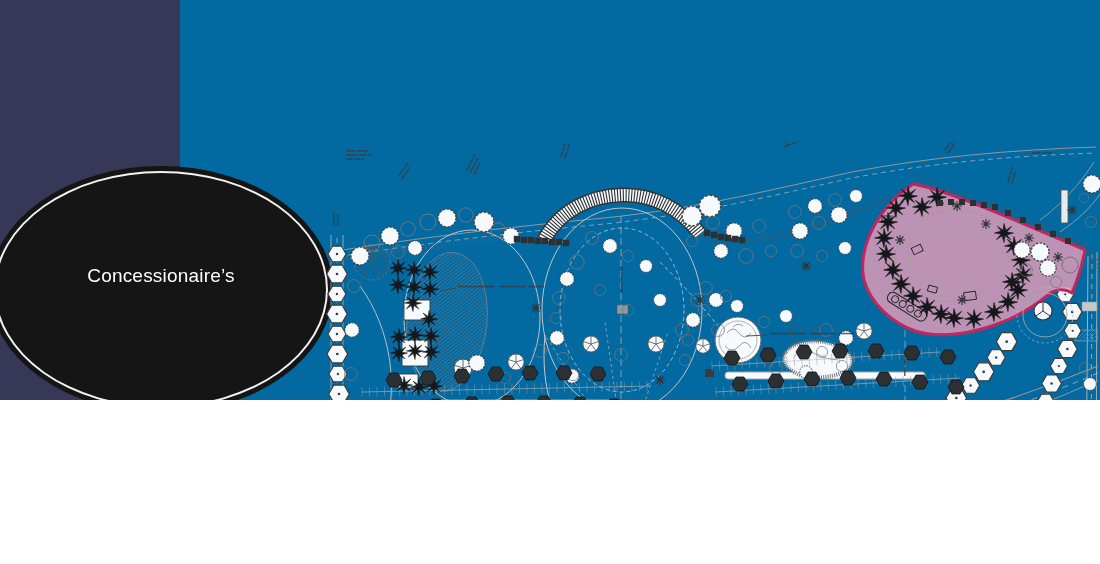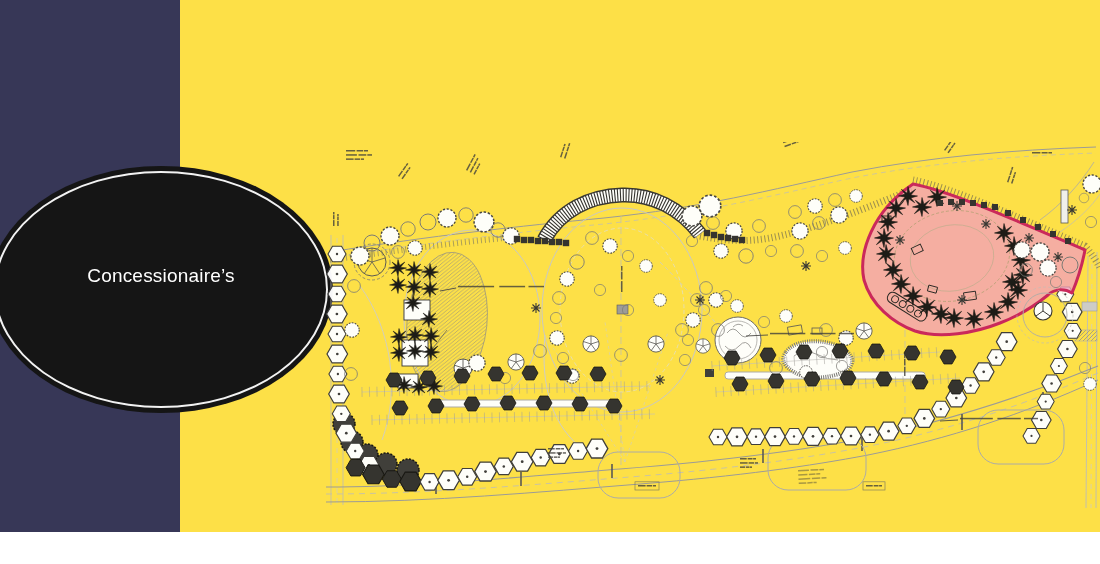--- a/index.html
+++ b/index.html
@@ -1,16 +1,16 @@
 <!DOCTYPE html>
 <html><head>
 <meta charset="utf-8">
 <style>
   html,body{margin:0;padding:0;background:#fff;}
-  .slide{position:relative;width:1100px;height:532px;background:#fde047;overflow:hidden;
+  .slide{position:relative;width:1100px;height:400px;background:#0369a1;overflow:hidden;
          font-family:"Liberation Sans",sans-serif;}
   .accent{position:absolute;left:0;top:0;width:180px;height:564px;background:#373757;}
   .title-ellipse{position:absolute;left:-6px;top:171px;width:330px;height:233px;
          background:#151515;border:2px solid #f2f2f2;border-radius:50%;
          box-shadow:0 0 0 5px #151515;display:flex;align-items:center;justify-content:center;}
   .title{color:#ffffff;font-size:19px;line-height:21.5px;text-align:center;
          transform:translateY(-14px);letter-spacing:.2px;}
   svg.plan{position:absolute;left:326px;top:142px;width:774px;height:368px;opacity:.97;}
 </style>
 </head>

